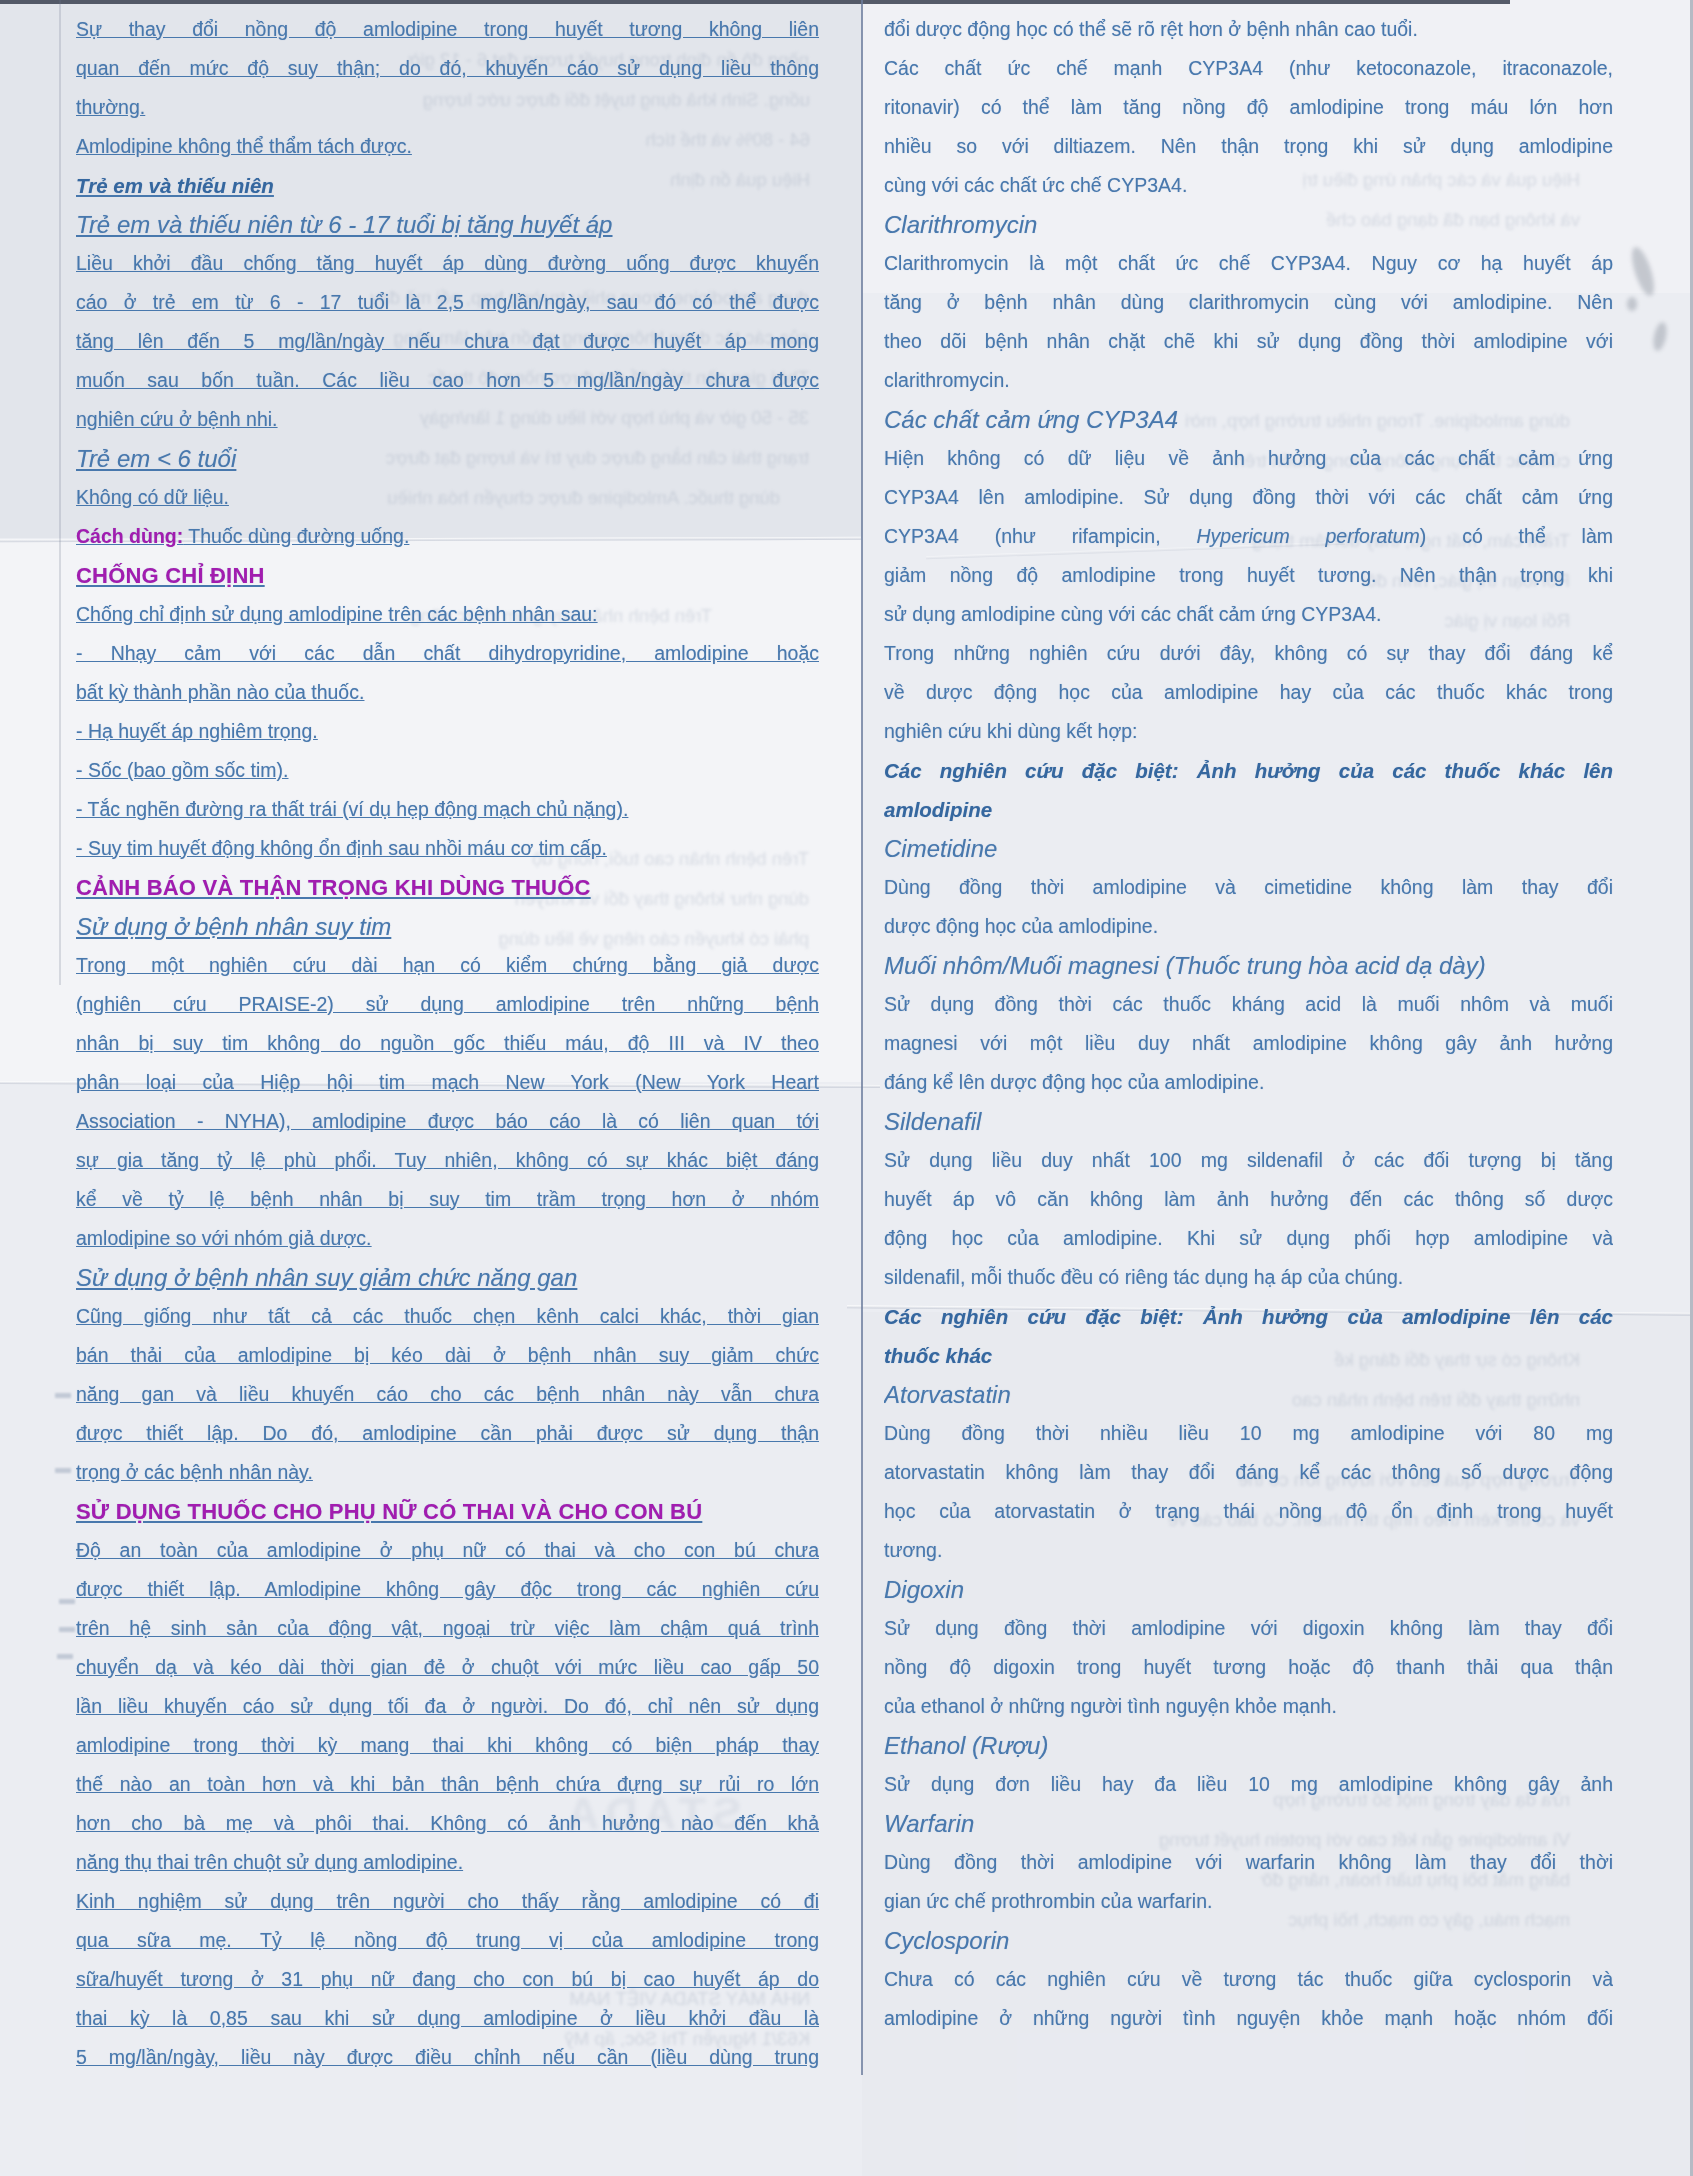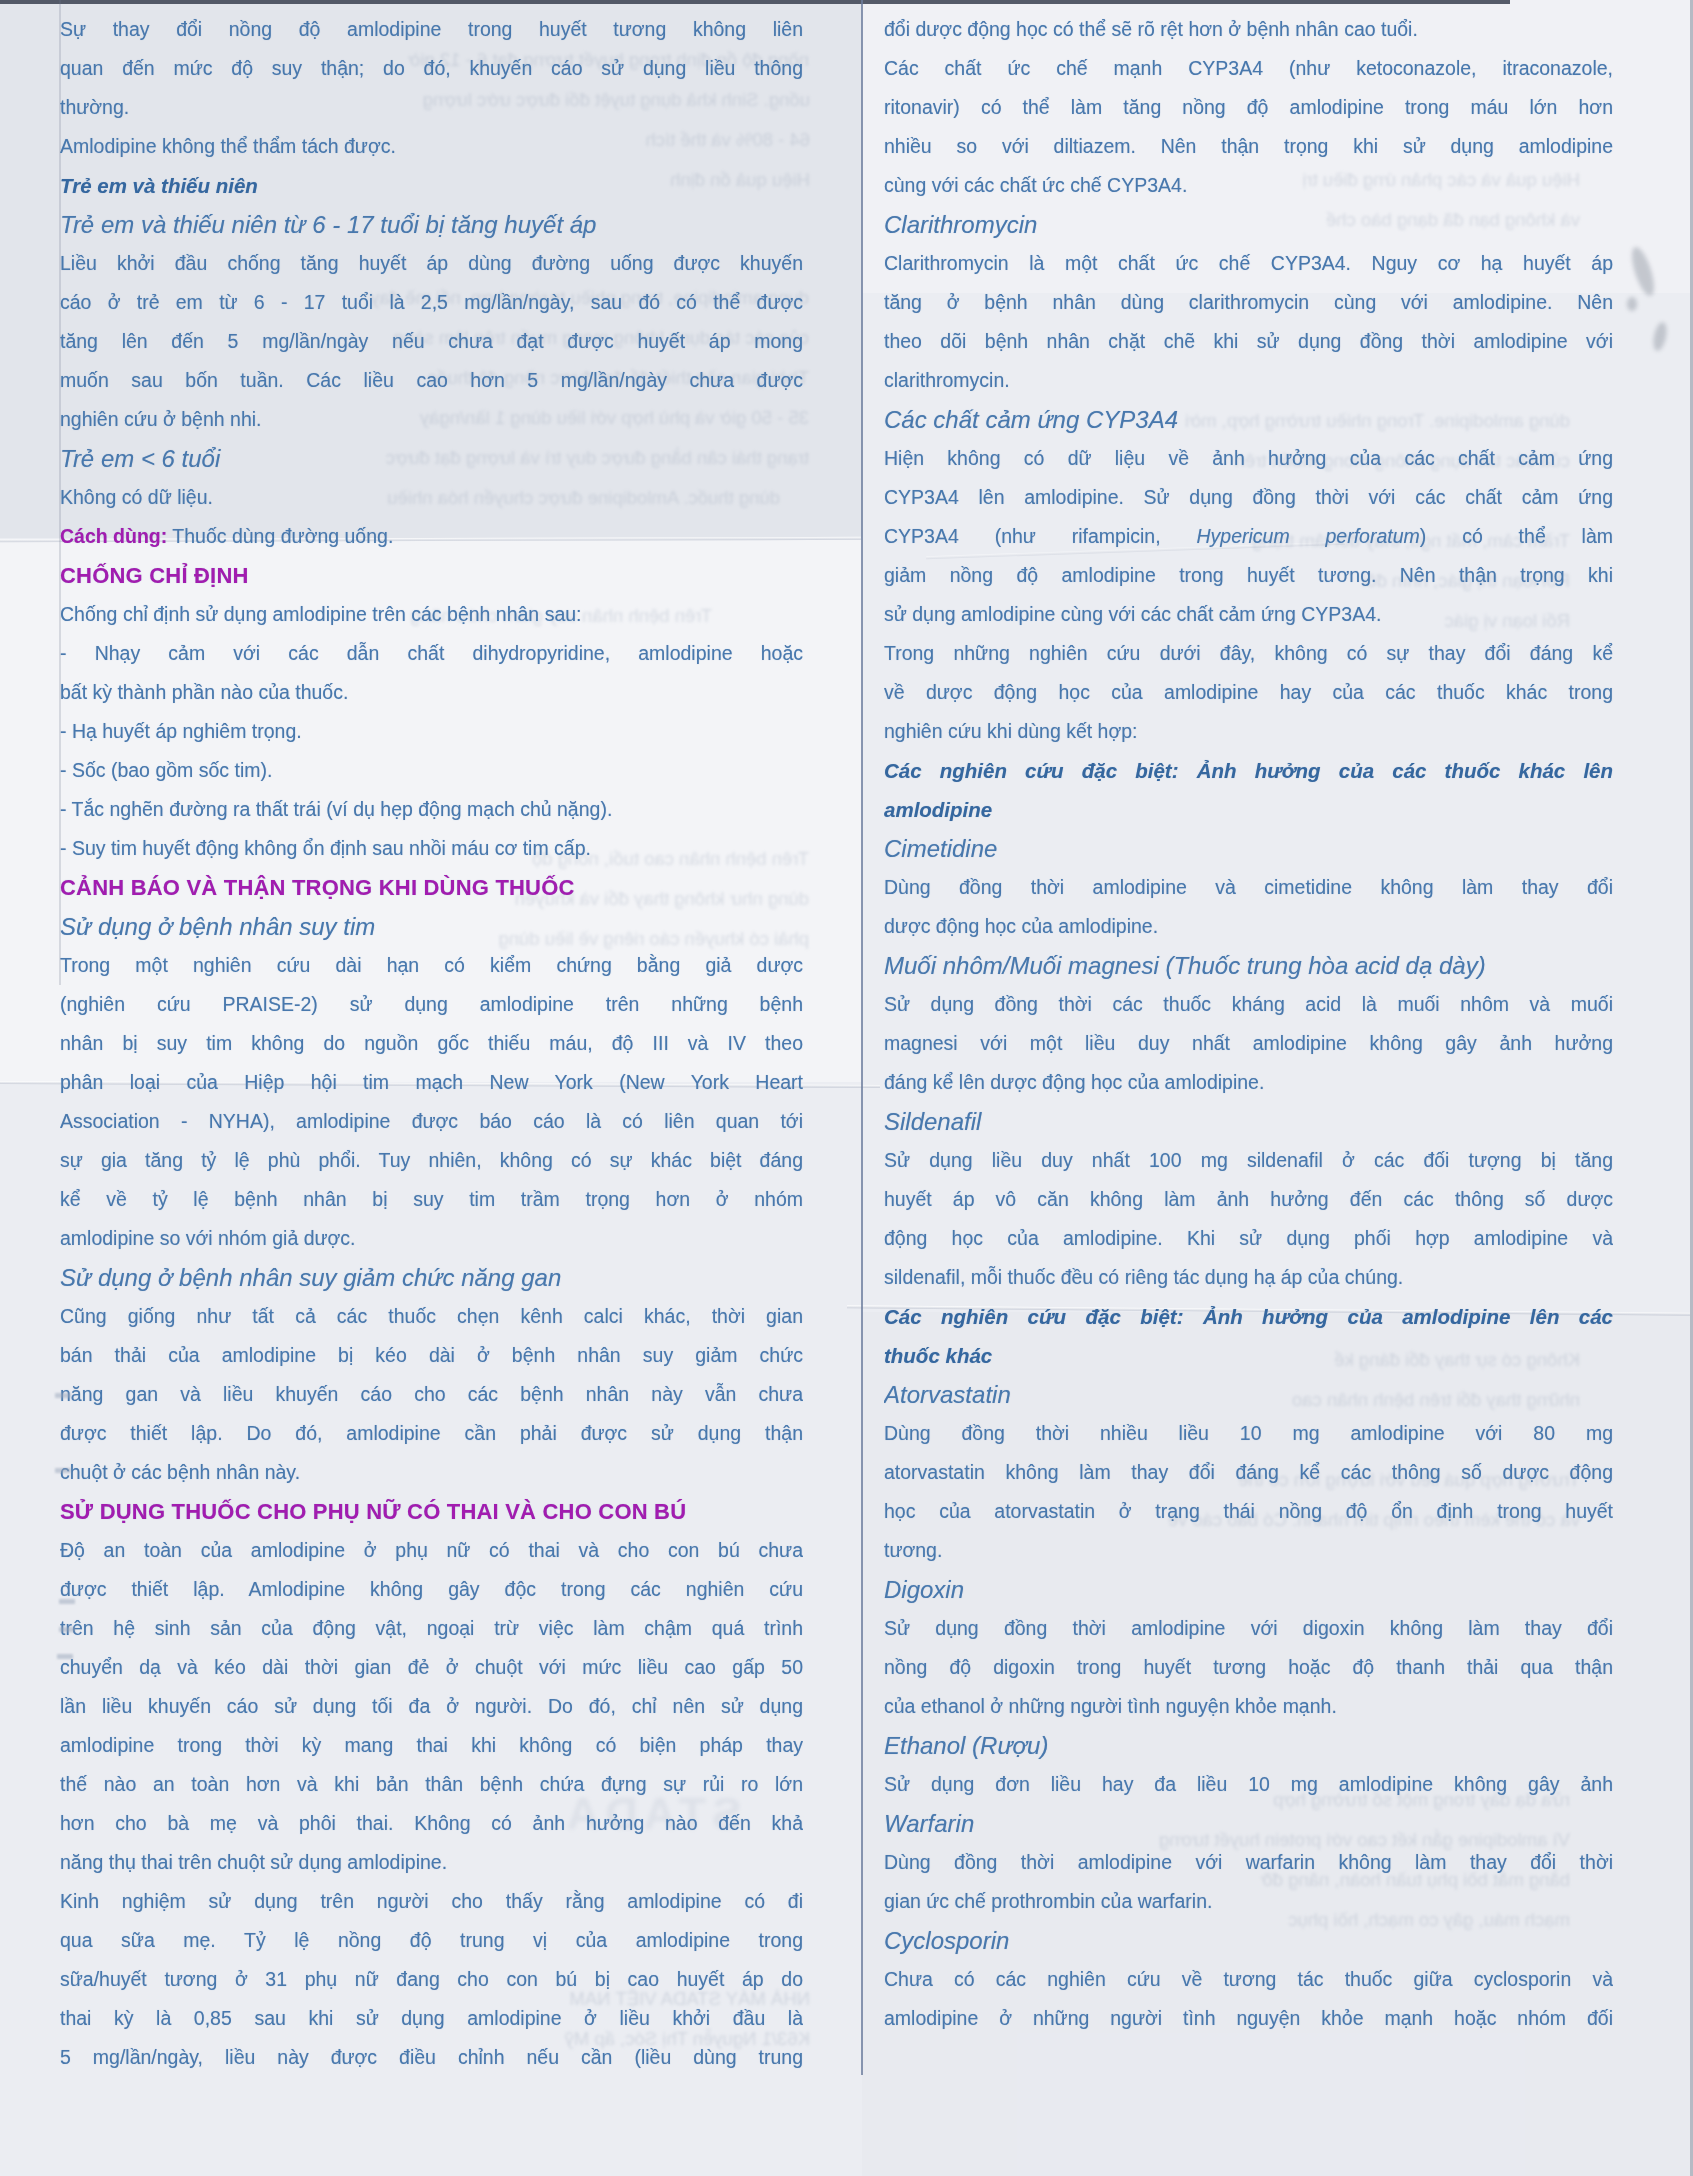--- a/index.html
+++ b/index.html
@@ -24,21 +24,21 @@
   #crease-3{left:847px;top:1309px;width:847px;transform:rotate(0.5deg);}
   #crease-4{left:926px;top:549px;width:419px;transform:rotate(-2deg);opacity:.5;}
   
   #edge-top{position:absolute;left:0;top:0;width:1510px;height:3.9px;background:#3a4150;opacity:.85;}
   #edge-right{position:absolute;right:0;top:0;width:2.9px;height:100%;background:#b6bac4;}
   #edge-left-fold{position:absolute;left:59px;top:0;width:2px;height:985px;background:rgba(110,120,140,.22);}
   
   #divider{position:absolute;left:861px;top:0;width:2px;height:2075px;background:#6d7d9d;opacity:.8;}
   
   .col{position:absolute;top:9.8px;color:#4878ad;}
-  #col-left{left:60px;width:743px;}
+  #col-left{left:76px;width:743px;text-decoration:underline;}
   #col-right{left:884px;width:729px;}
   .line{
     height:39px;line-height:39px;overflow:hidden;
     font-size:19.5px;
     text-shadow:0 0 1px rgba(70,115,170,.38);
   }
   .line.j{text-align:justify;}
   .line.j::after{content:"";display:inline-block;width:100%;}
   .line .b, .line.b{font-weight:700;color:#a21caf;}
   .line.b{font-size:22px;letter-spacing:0.2px;}
@@ -140,21 +140,21 @@
       <div class="line j">phân loại của Hiệp hội tim mạch New York (New York Heart</div>
       <div class="line j">Association - NYHA), amlodipine được báo cáo là có liên quan tới</div>
       <div class="line j">sự gia tăng tỷ lệ phù phổi. Tuy nhiên, không có sự khác biệt đáng</div>
       <div class="line j">kể về tỷ lệ bệnh nhân bị suy tim trầm trọng hơn ở nhóm</div>
       <div class="line">amlodipine so với nhóm giả dược.</div>
       <div class="line i">Sử dụng ở bệnh nhân suy giảm chức năng gan</div>
       <div class="line j">Cũng giống như tất cả các thuốc chẹn kênh calci khác, thời gian</div>
       <div class="line j">bán thải của amlodipine bị kéo dài ở bệnh nhân suy giảm chức</div>
       <div class="line j">năng gan và liều khuyến cáo cho các bệnh nhân này vẫn chưa</div>
       <div class="line j">được thiết lập. Do đó, amlodipine cần phải được sử dụng thận</div>
-      <div class="line">chuột ở các bệnh nhân này.</div>
+      <div class="line">trọng ở các bệnh nhân này.</div>
       <div class="line b">SỬ DỤNG THUỐC CHO PHỤ NỮ CÓ THAI VÀ CHO CON BÚ</div>
       <div class="line j">Độ an toàn của amlodipine ở phụ nữ có thai và cho con bú chưa</div>
       <div class="line j">được thiết lập. Amlodipine không gây độc trong các nghiên cứu</div>
       <div class="line j">trên hệ sinh sản của động vật, ngoại trừ việc làm chậm quá trình</div>
       <div class="line j">chuyển dạ và kéo dài thời gian đẻ ở chuột với mức liều cao gấp 50</div>
       <div class="line j">lần liều khuyến cáo sử dụng tối đa ở người. Do đó, chỉ nên sử dụng</div>
       <div class="line j">amlodipine trong thời kỳ mang thai khi không có biện pháp thay</div>
       <div class="line j">thế nào an toàn hơn và khi bản thân bệnh chứa đựng sự rủi ro lớn</div>
       <div class="line j">hơn cho bà mẹ và phôi thai. Không có ảnh hưởng nào đến khả</div>
       <div class="line">năng thụ thai trên chuột sử dụng amlodipine.</div>

